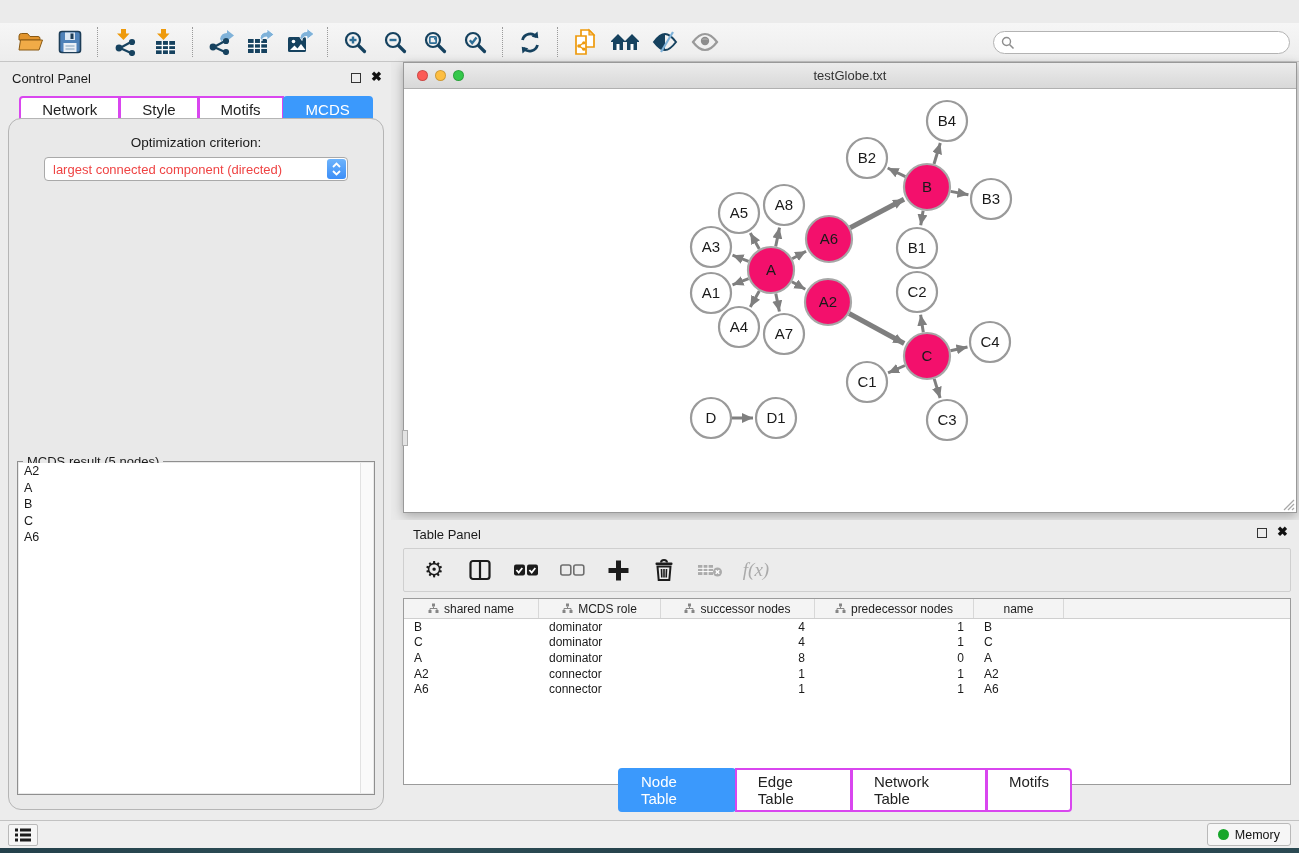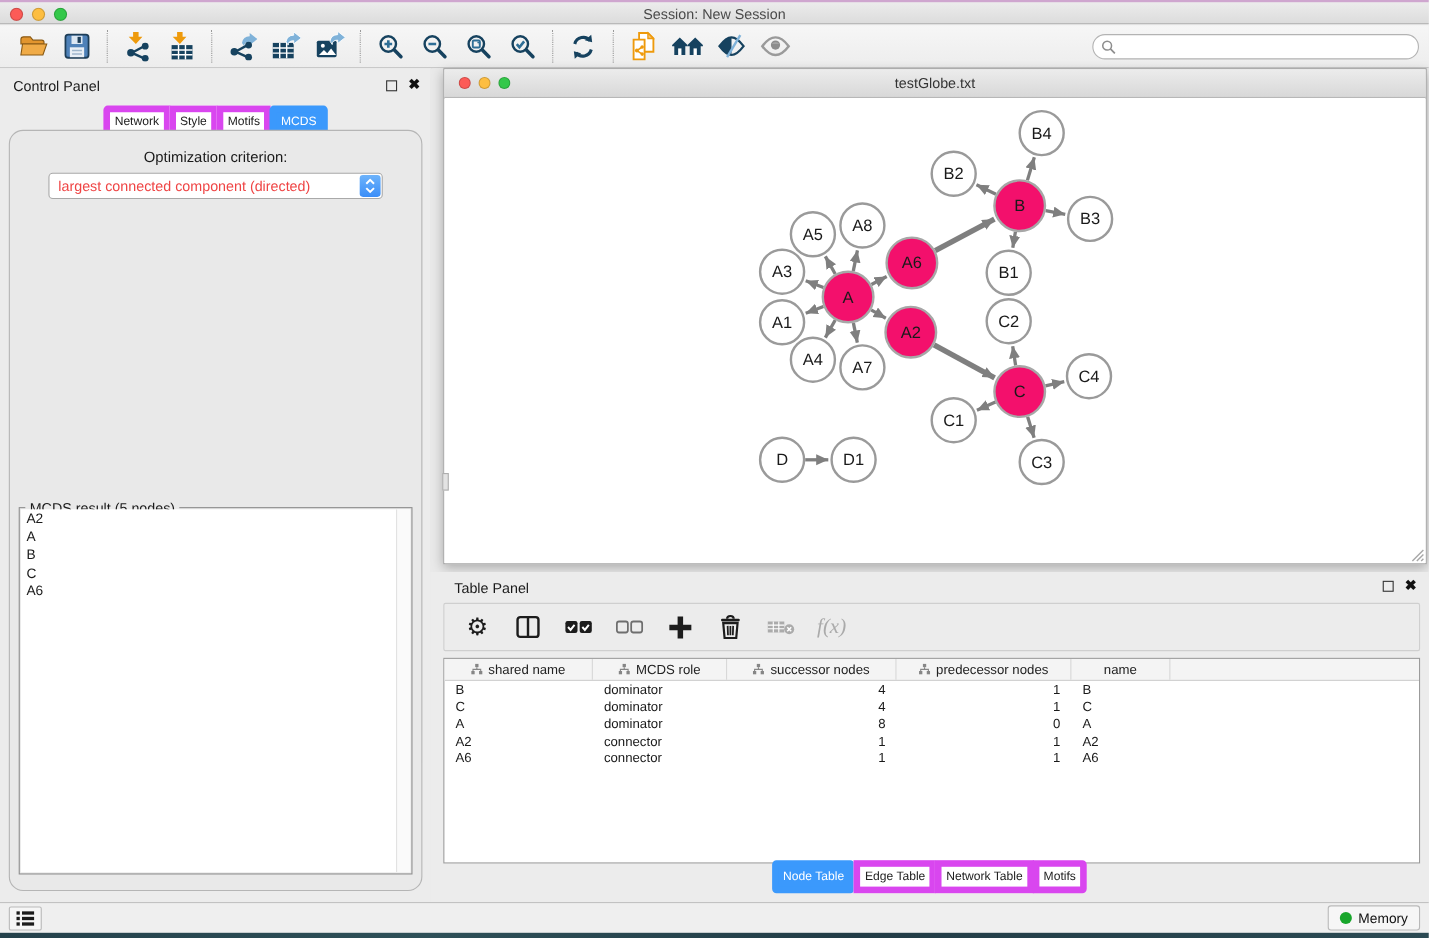--- a/index.html
+++ b/index.html
@@ -25,21 +25,21 @@
     border:1px solid #b3b3b3; border-radius:12px; display:flex; align-items:center; padding-left:7px; }
   .searchbox input { border:none; outline:none; flex:1; font-size:12px; background:transparent; margin-left:5px; font-family:"Liberation Sans",sans-serif; }
 
   
   .control-panel { position:absolute; left:0; top:62px; width:393px; height:758px; background:#ececec; border-right:1px solid #bdbdbd; }
   .panel-header { position:relative; height:30px; }
   .panel-header .ptitle { position:absolute; left:12px; top:9px; font-size:13px; color:#1a1a1a; }
   .float-ic { position:absolute; width:10px; height:10px; border:1.5px solid #333; top:11px; }
   .close-ic { position:absolute; top:7px; font-weight:bold; font-size:13px; color:#111; }
   .cp-tabs { position:absolute; left:0; right:0; top:34px; display:flex; justify-content:center; }
-  .tab { padding:3px 4px; background:#fff; border:6px solid #d946ef; margin-left:-1px; font-size:11px; color:#222; }
+  .tab { padding:3px 21px; background:#fff; border:2px solid #d946ef; margin-left:-1px; font-size:15px; color:#222; }
   .tab:first-child { border-radius:4px 0 0 4px; margin-left:0; }
   .tab:last-child { border-radius:0 4px 4px 0; }
   .tab.active { background:#3b99fc; color:#fff; border-color:#3b99fc; border-radius:4px; }
   .cp-content { position:absolute; left:8px; right:8px; top:56px; bottom:10px; border:1px solid #b5b5b5; border-radius:13px; background:#e9e9e9; }
   .opt-label { position:absolute; left:0; right:0; top:16px; text-align:center; font-size:13.5px; }
   .dropdown { position:absolute; left:35px; right:35px; top:38px; height:24px; background:#fff; border:1px solid #a9a9a9; border-radius:4px; }
   .dropdown .dval { position:absolute; left:8px; top:4px; font-size:13px; color:#ef4444; white-space:nowrap; }
   .dropdown .stepper { position:absolute; right:1px; top:1px; bottom:1px; width:19px; border-radius:3px; background:linear-gradient(#6db3fb,#3b8ef8); display:flex; align-items:center; justify-content:center; }
   .cp-buttons { position:absolute; left:0; right:0; top:74px; display:flex; justify-content:center; gap:13px; }
   .pbtn { padding:3px 17px; font-size:13px; background:linear-gradient(#ffffff,#f1f1f1); border:1px solid #a9a9a9; border-radius:4px; color:#111; font-family:"Liberation Sans",sans-serif; }
@@ -83,28 +83,20 @@
   .wallpaper { position:absolute; left:0; top:848px; right:0; height:5px; background:linear-gradient(90deg,#24414b,#2e5058 30%,#223c46 60%,#2b4a53); }
 
   svg.ic { display:block; }
   text.nlabel { font-family:"Liberation Sans",sans-serif; }
 </style>
 </head>
 <body>
 
 <div class="app">
 
-  <div class="titlebar">
-    <div class="tl-group">
-      <span class="tl red"></span>
-      <span class="tl yellow"></span>
-      <span class="tl green"></span>
-    </div>
-    <div class="title">Session: New Session</div>
-  </div>
 
   <div class="toolbar">
     <button class="tbtn">
       <svg class="ic" width="27" height="24" viewBox="0 0 27 24">
         <path d="M2 6 q0-2.5 2.5-2.5 h6 l2.5 3 h8 q2 0 2 2 v1.5 h-21 z" fill="#e2952e" stroke="#8a5a14"></path>
         <path d="M3.5 10 h22 l-3.5 10 h-20 z" fill="#f0ab47" stroke="#8a5a14"></path>
       </svg>
     </button>
     <button class="tbtn">
       <svg class="ic" width="24" height="24" viewBox="0 0 24 24">

